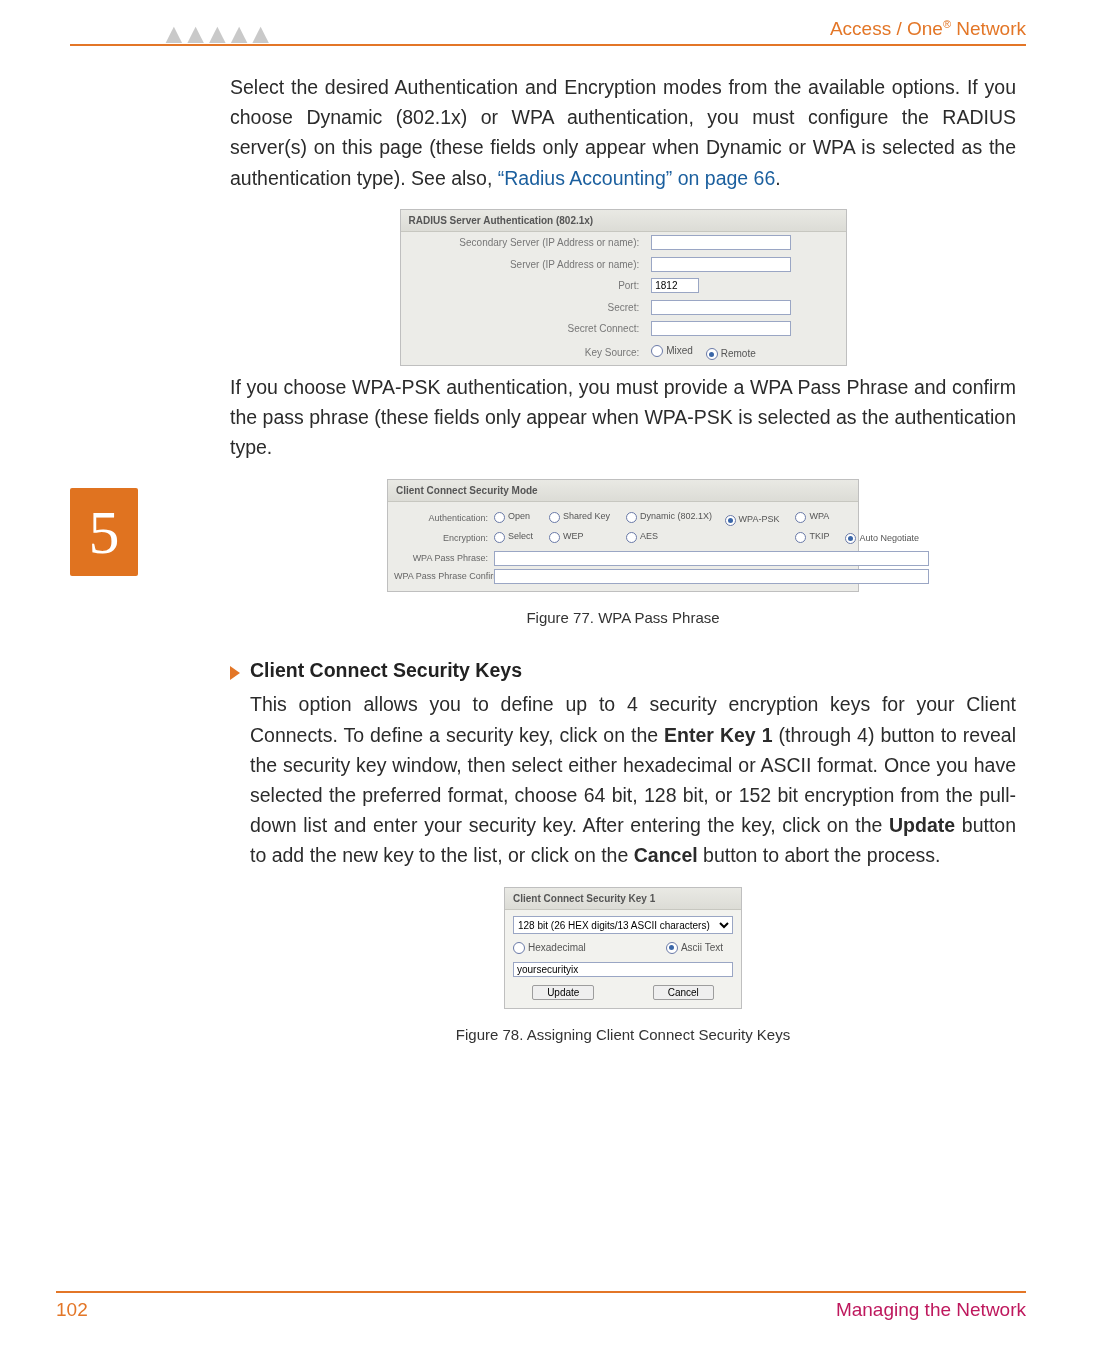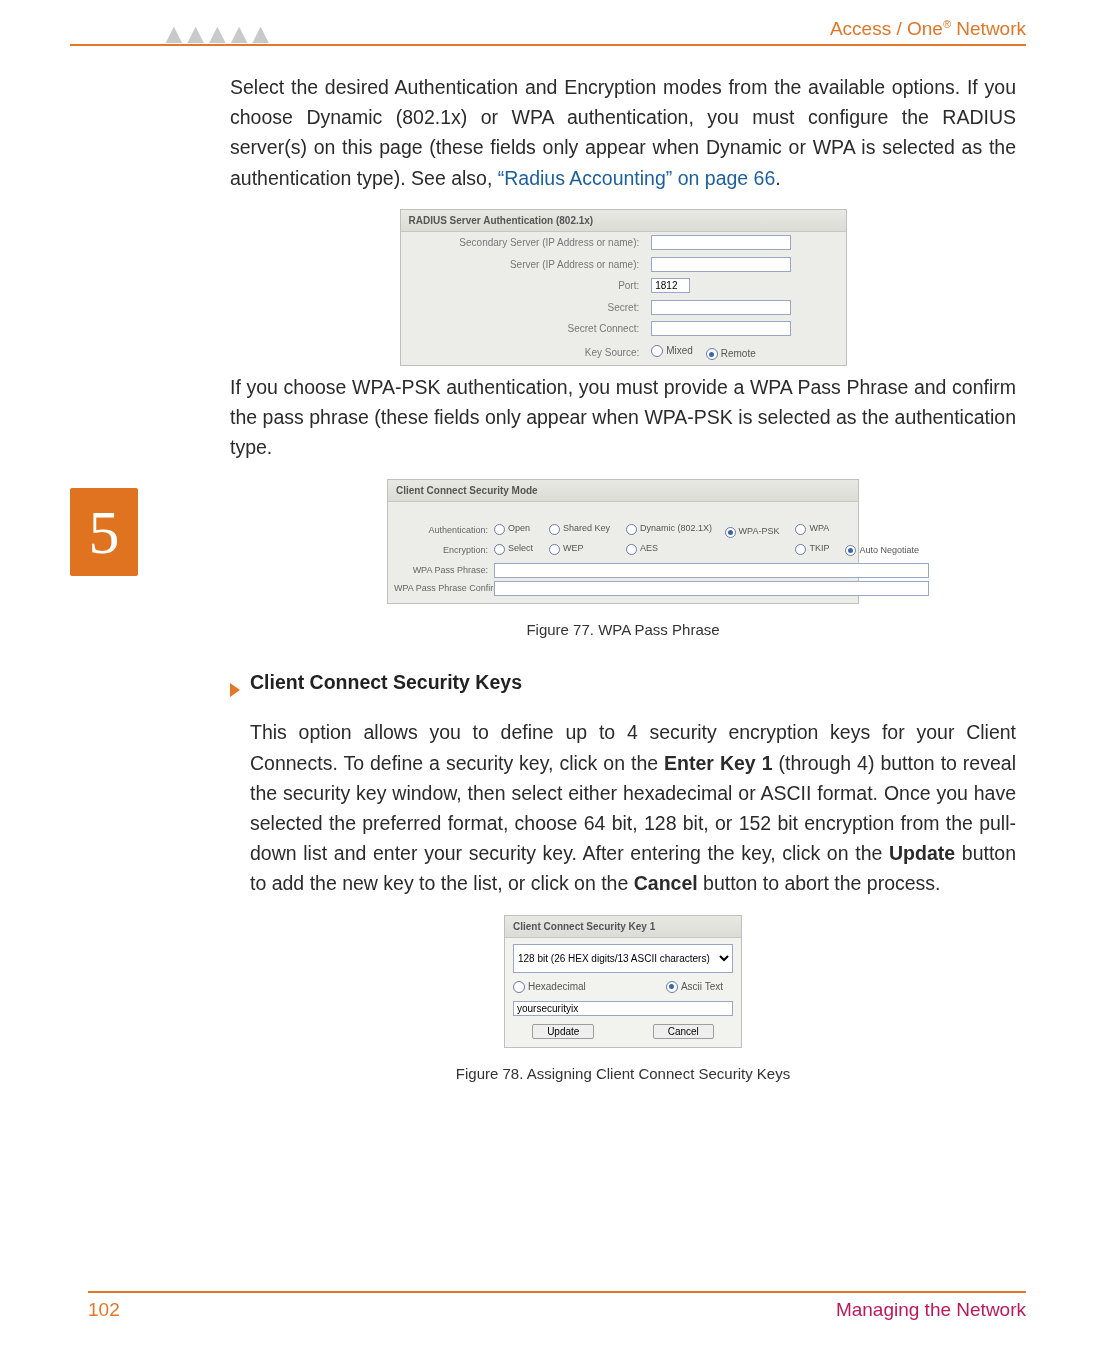--- a/index.html
+++ b/index.html
@@ -39,21 +39,21 @@
     font-weight: 400;
     padding-bottom: 4px;
   }
   .header-title sup {
     font-size: 11px;
     vertical-align: super;
   }
   
   .footer-bar {
     position: absolute;
-    left: 88px; right: 70px; bottom: 40px;
+    left: 56px; right: 70px; bottom: 40px;
     border-top: 2px solid #e37627;
     display: flex;
     justify-content: space-between;
     padding-top: 6px;
     font-size: 19px;
   }
   .footer-page {
     color: #e37627;
   }
   .footer-section {
@@ -93,23 +93,23 @@
   }
   .figure-caption {
     text-align: center;
     font-family: Arial, Helvetica, sans-serif;
     font-size: 15px;
     color: #333;
     margin: 14px 0 26px 0;
   }
   .bullet-row {
     display: flex;
-    align-items: flex-end;
+    align-items: center;
     gap: 10px;
-    margin-bottom: 20px;
+    margin-bottom: 4px;
   }
   .orange-bullet {
     width: 0; height: 0;
     border-top: 7px solid transparent;
     border-bottom: 7px solid transparent;
     border-left: 10px solid #e37627;
     margin-top: 6px;
     flex: none;
   }
   .bullet-title {
@@ -173,36 +173,36 @@
   }
   
   .ss1 { width: 445px; }
   
   .ss2 { width: 470px; }
   .ss2 .grid {
     display: grid;
     grid-template-columns: 94px 1fr 1fr 1.4fr 0.8fr 0.9fr;
     column-gap: 6px;
     row-gap: 3px;
-    padding: 20px 6px 6px 6px;
+    padding: 8px 6px 6px 6px;
     align-items: center;
   }
   .ss2 .lbl { text-align: right; color: #666; font-size: 9px; }
   .ss2 .opt { color: #555; font-size: 9px; white-space: nowrap; }
   .ss2 .opt .dot { width:9px; height:9px; }
   .ss2 input[type=text] { width: 100%; }
   
   .ss3 { width: 236px; }
   .ss3 .body3 {
     padding: 6px 8px 8px 8px;
     background: #f2f2ee;
   }
   .ss3 select {
     width: 100%; font-size: 10px; font-family: Verdana, Arial, sans-serif;
-    border: 1px solid #9aa6c4; background: #fff; height: 29px;
+    border: 1px solid #9aa6c4; background: #fff; height: 18px;
   }
   .ss3 .row { display:flex; justify-content: space-between; margin-top:6px; }
   .ss3 .btns { display:flex; justify-content: space-around; gap: 20px; margin-top:8px; }
   .ss3 button {
     font-size: 10px; font-family: Verdana, Arial, sans-serif;
     background: #efefef; border: 1px solid #9d9d9d; border-radius: 2px;
     padding: 1px 14px;
   }
 </style>
 </head>
@@ -231,21 +231,21 @@
             <tr>
           <td class="label">Secondary Server (IP Address or name):</td>
           <td><input type="text" style="width: 140px;"></td>
         </tr>
         <tr>
           <td class="label">Server (IP Address or name):</td>
           <td><input type="text" style="width: 140px;"></td>
         </tr>
         <tr>
           <td class="label">Port:</td>
-          <td><input type="text" style="width: 39px;" value="1812"></td>
+          <td><input type="text" style="width: 48px;" value="1812"></td>
         </tr>
         <tr>
           <td class="label">Secret:</td>
           <td><input type="text" style="width: 140px;"></td>
         </tr>
         <tr>
           <td class="label">Secret Connect:</td>
           <td><input type="text" style="width: 140px;"></td>
         </tr>
         <tr>

